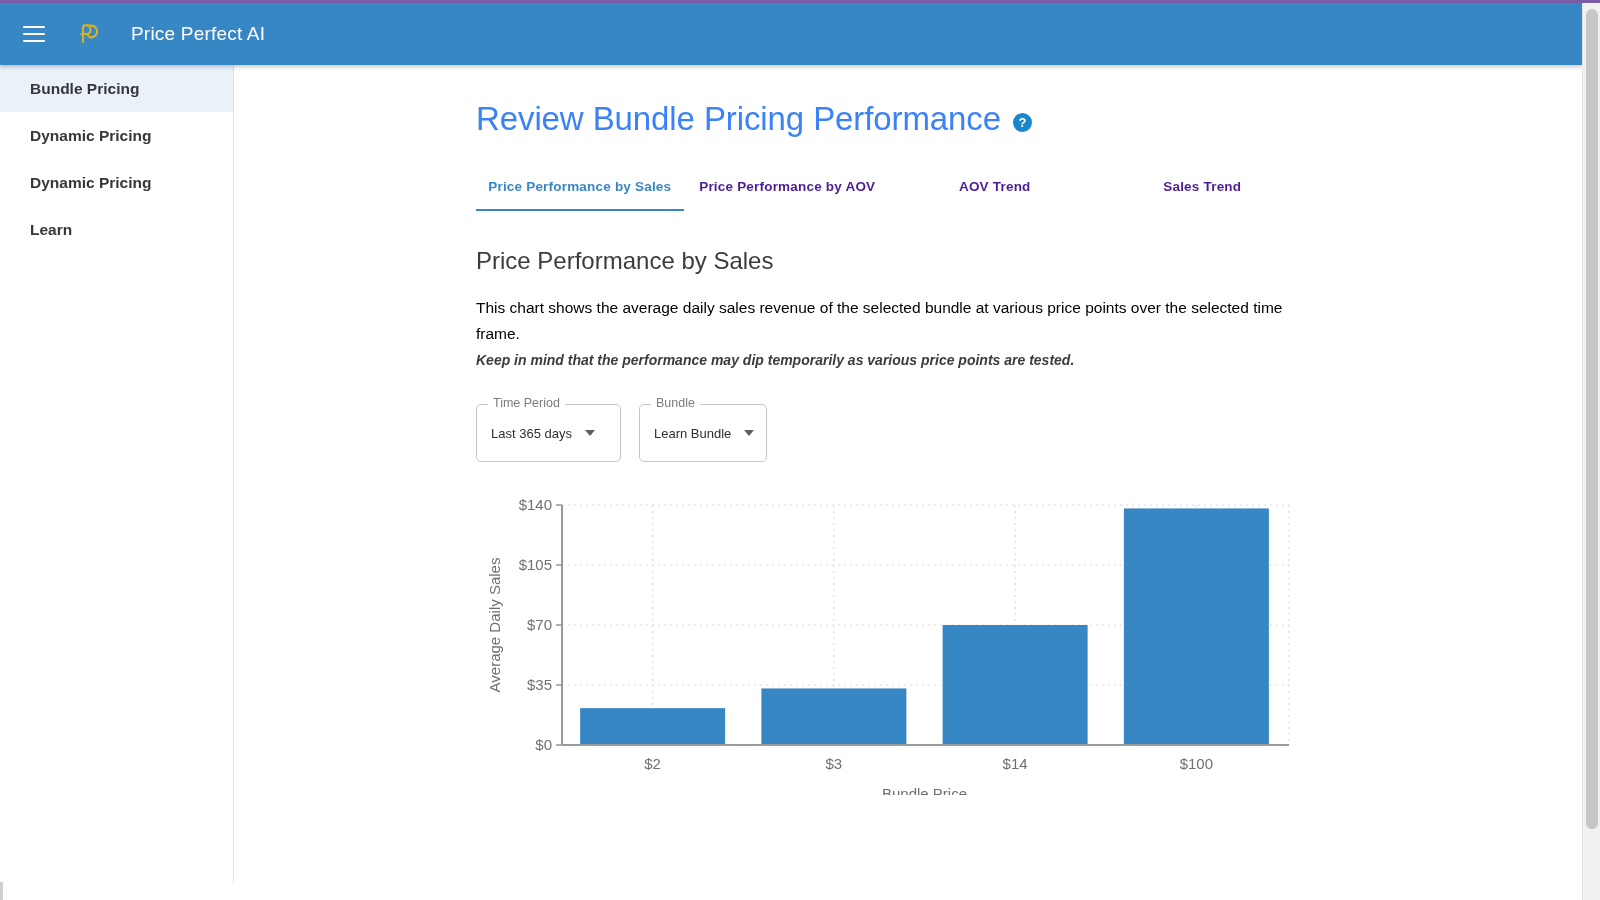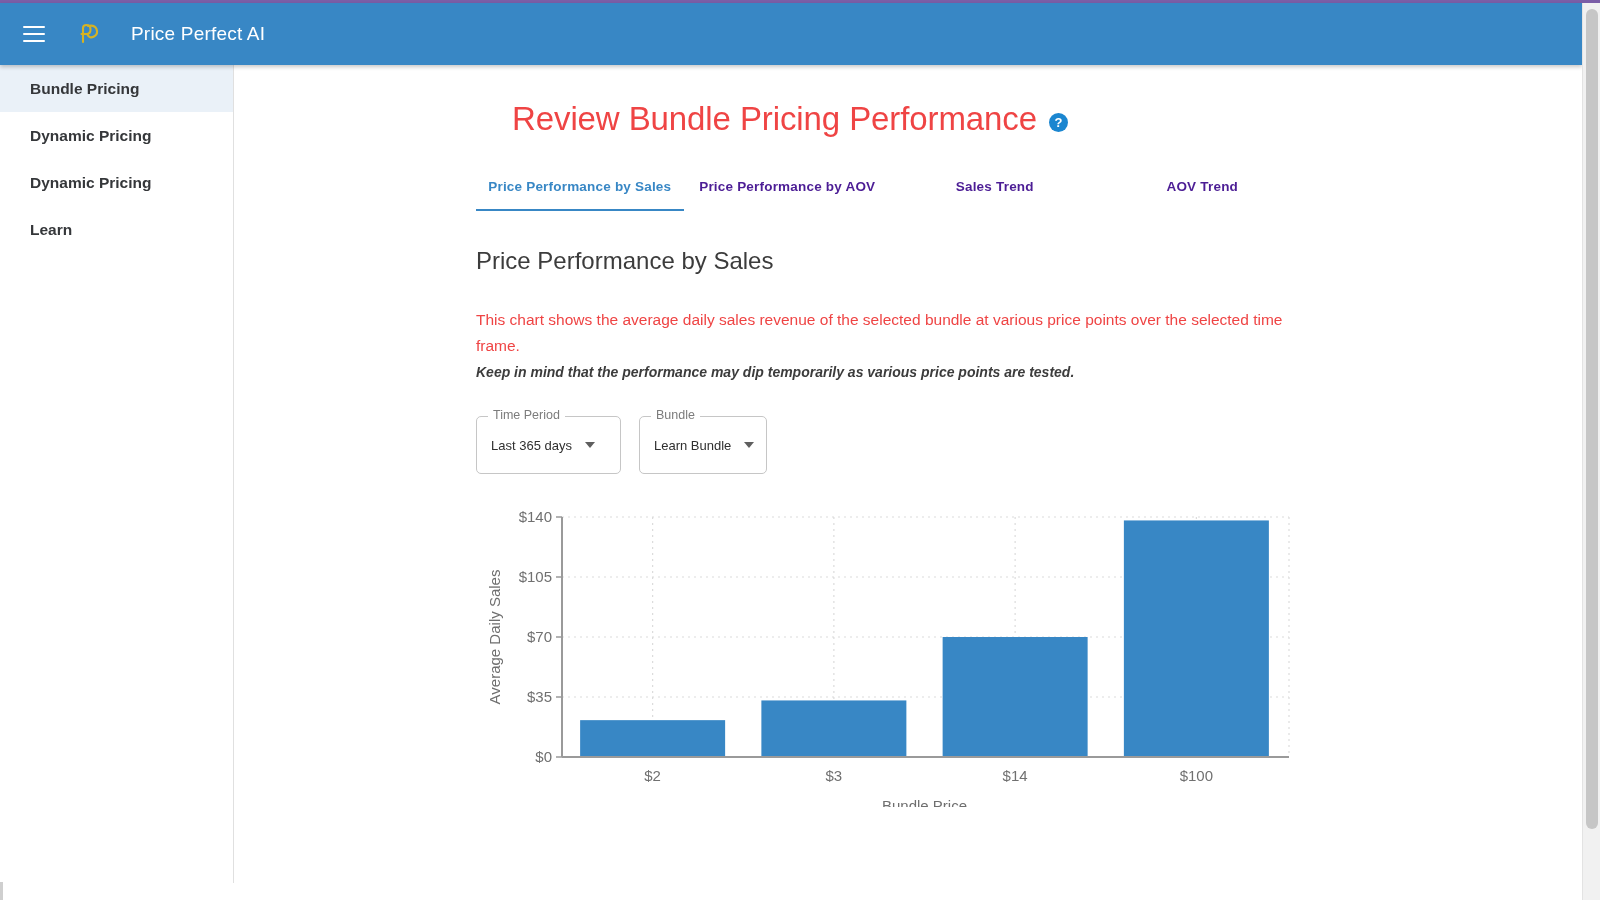--- a/index.html
+++ b/index.html
@@ -50,21 +50,21 @@
 
   
   .content {
     position:absolute; top:65px; left:234px; width:1348px; height:818px;
     background:#ffffff; overflow:hidden;
   }
   .page-title-row {
     display:flex; align-items:center; gap:12px;
     margin-left:242px; margin-top:35px;
   }
-  .page-title { font-size:33px; font-weight:400; color:#ef4444; letter-spacing:-.1px;margin-left:36px; }
+  .page-title { font-size:33px; font-weight:400; color:#3b82f6; letter-spacing:-.1px; }
   .help-icon {
     width:19px; height:19px; border-radius:50%;
     background:#1b86d0; color:#fff; font-size:13px; font-weight:700;
     display:flex; align-items:center; justify-content:center;
     cursor:pointer; position:relative; top:3px; line-height:1;
   }
 
   
   .tabs {
     margin-left:242px; margin-top:26px; display:flex;
@@ -76,22 +76,22 @@
     cursor:pointer; border-bottom:2px solid transparent; text-align:center;
   }
   .tab.active { color:#3887c5; border-bottom:2px solid #3887c5; }
 
   
   .section-head {
     margin-left:242px; margin-top:36px;
     font-size:24px; color:#3c3c3c; font-weight:400;
   }
   .desc {
-    margin-left:242px; margin-top:32px; width:840px;
-    font-size:15.5px; color:#ef4444; line-height:1.66;
+    margin-left:242px; margin-top:20px; width:840px;
+    font-size:15.5px; color:#000000; line-height:1.66;
   }
   .note {
     margin-left:242px; margin-top:5px; width:840px;
     font-size:14px; color:#3c3c3c; font-style:italic; font-weight:700; line-height:1.4;
   }
 
   
   .selects { margin-left:242px; margin-top:33px; display:flex; gap:18px; }
   .sel-field {
     position:relative; height:58px; border:1px solid #c6c6c6; border-radius:5px;
@@ -175,24 +175,24 @@
     </div>
 
     <div class="tabs">
       <div class="tab active">
         <span>Price Performance by Sales</span>
       </div>
       <div class="tab">
         <span>Price Performance by AOV</span>
       </div>
       <div class="tab">
+        <span>AOV Trend</span>
+      </div>
+      <div class="tab">
         <span>Sales Trend</span>
-      </div>
-      <div class="tab">
-        <span>AOV Trend</span>
       </div>
     </div>
 
     <div class="section-head">Price Performance by Sales</div>
     <div class="desc">This chart shows the average daily sales revenue of the selected bundle at various price points over the selected time frame.</div>
     <div class="note">Keep in mind that the performance may dip temporarily as various price points are tested.</div>
 
     <div class="selects">
       <div class="sel-field" style="width:145px">
         <span class="sel-label">Time Period</span>

